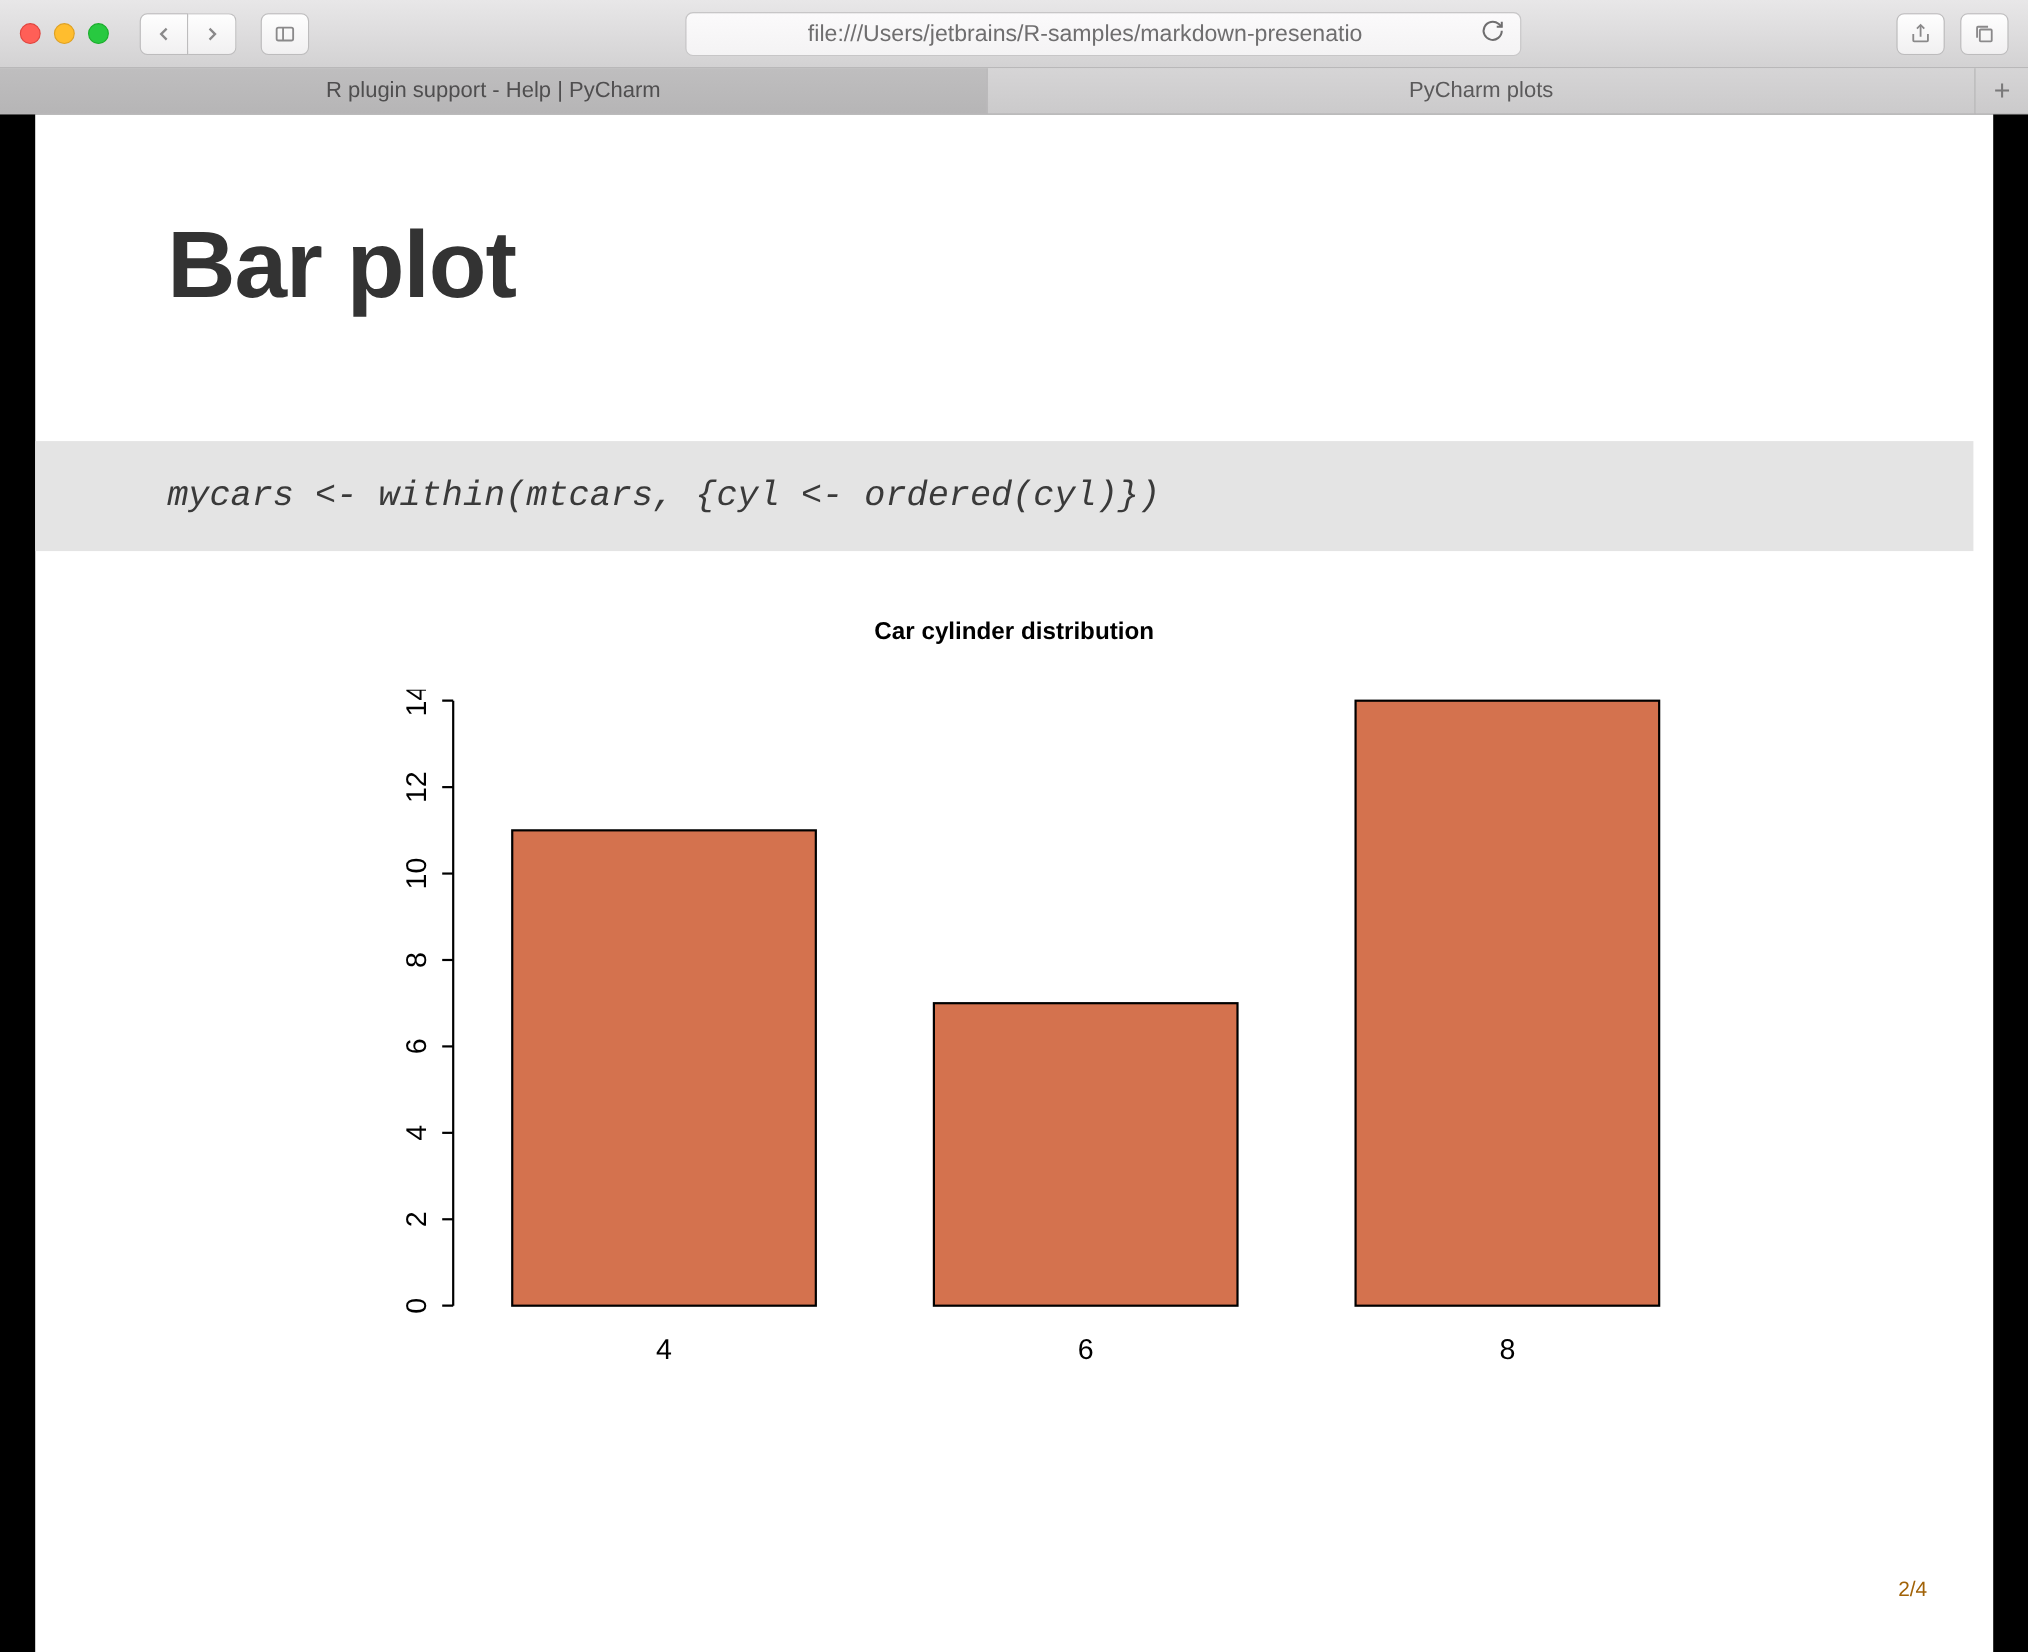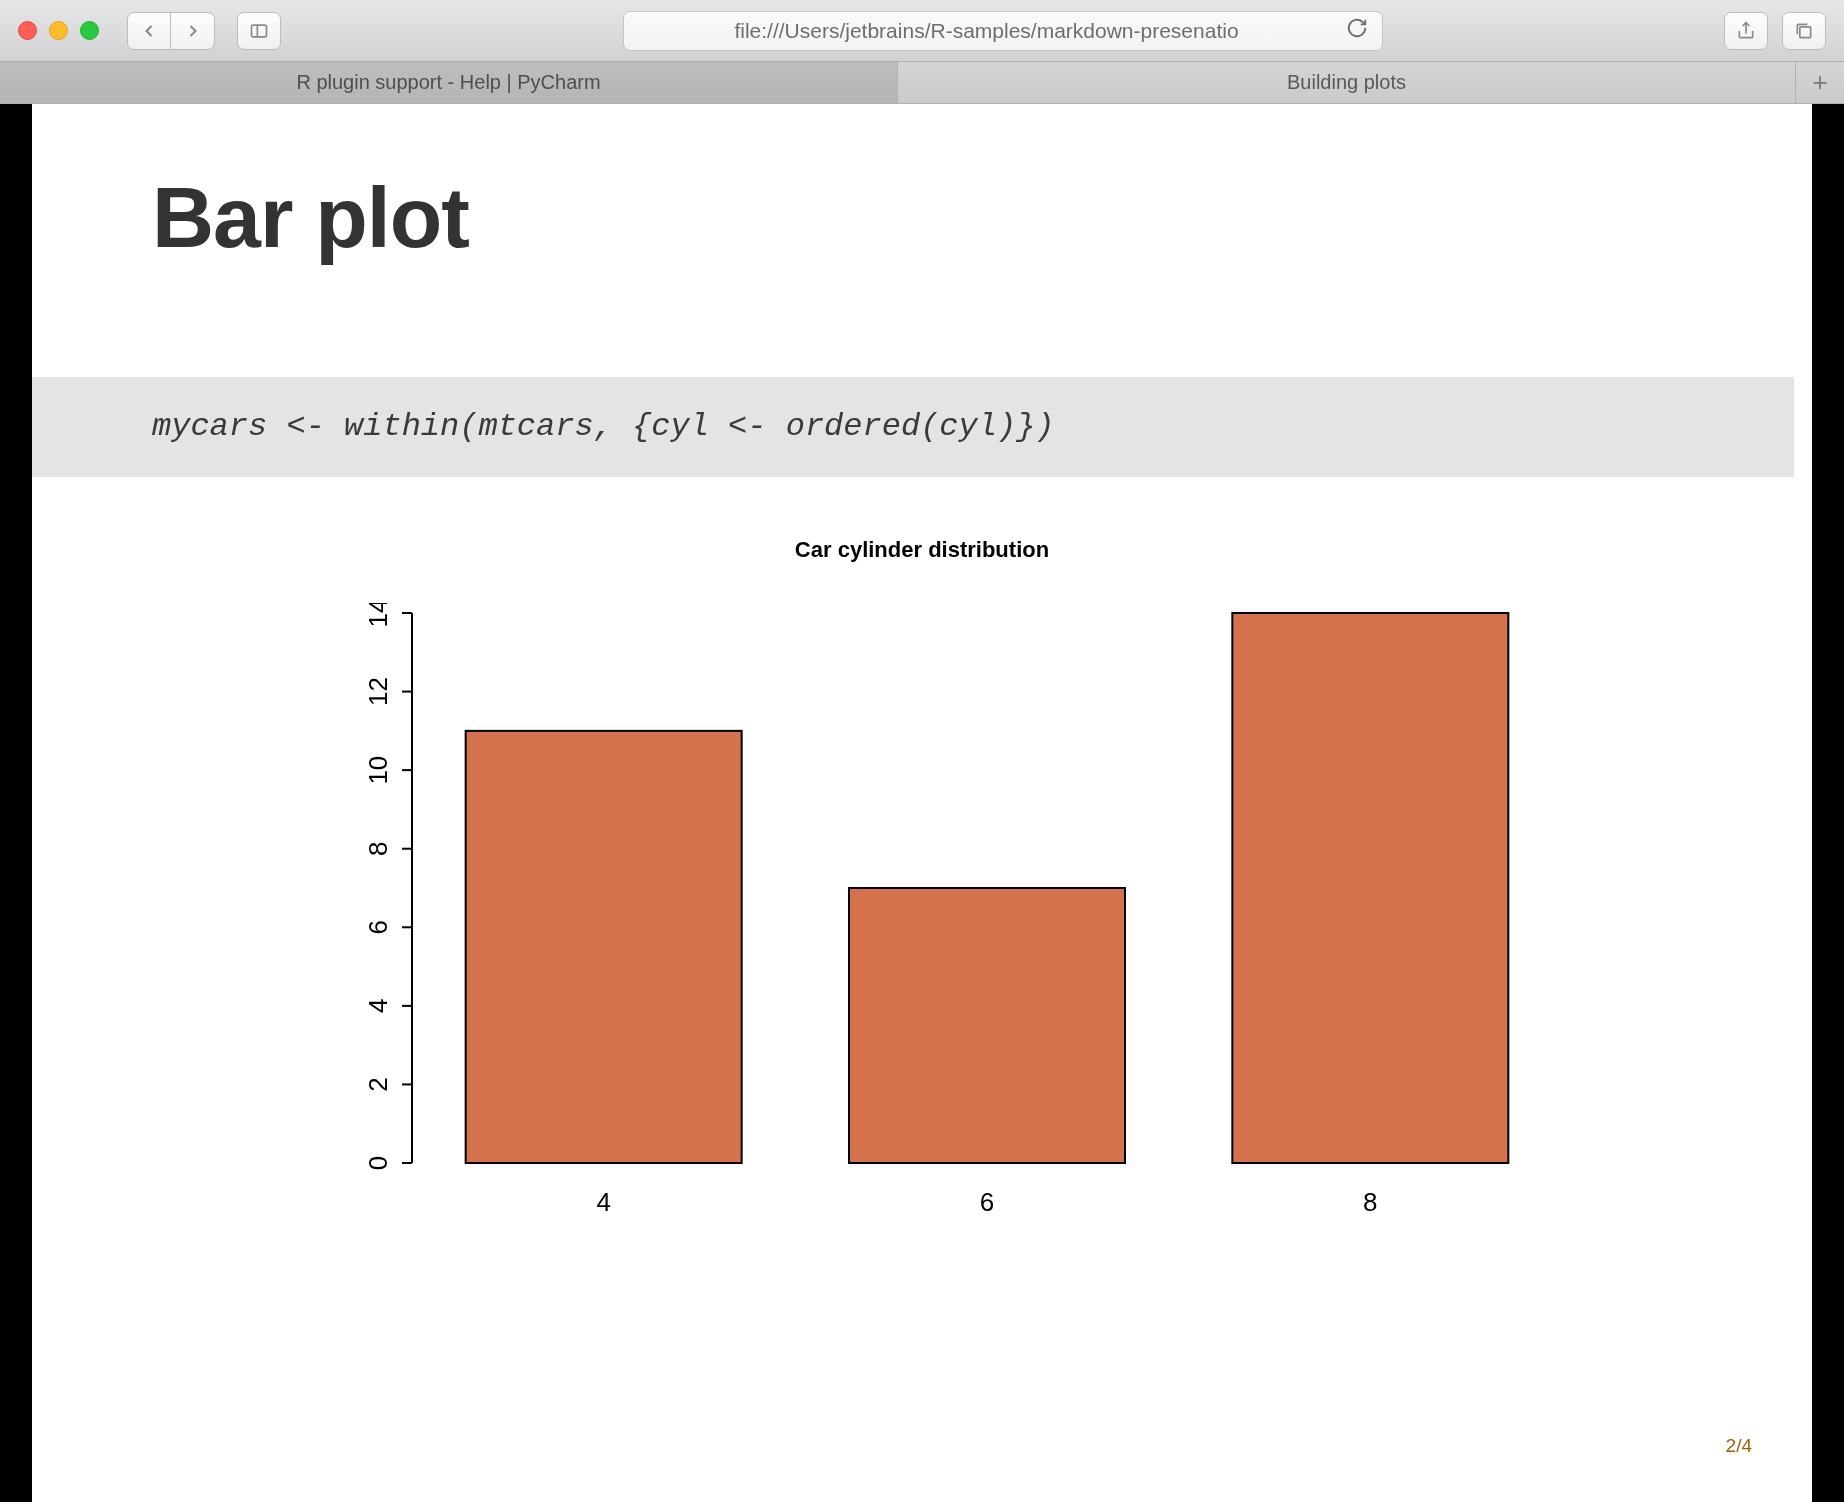--- a/index.html
+++ b/index.html
@@ -137,21 +137,21 @@
       justify-content: center;
     }
     .slide {
       width: 1780px;
       background: #fff;
       padding: 0;
       position: relative;
       overflow: hidden;
     }
     .slide-inner {
-      padding: 64px 120px 0 120px;
+      padding: 88px 120px 0 120px;
     }
     .slide-title {
       font-size: 86px;
       font-weight: 700;
       color: #333333;
       margin-bottom: 110px;
       letter-spacing: -1px;
     }
     .code-block {
       background: #e4e4e4;
@@ -254,21 +254,21 @@
           </svg>
       </div>
     </div>
   </div>
 
   <div class="tabstrip">
     <div class="tab inactive">
       <span>R plugin support - Help | PyCharm</span>
     </div>
     <div class="tab">
-      <span>Building plots</span>
+      <span>PyCharm plots</span>
     </div>
     <div class="newtab-btn">
       <span>+</span>
     </div>
   </div>
 
   <div class="content-outer">
     <div class="slide">
       <div class="slide-inner">
         <h1 class="slide-title">Bar plot</h1>

